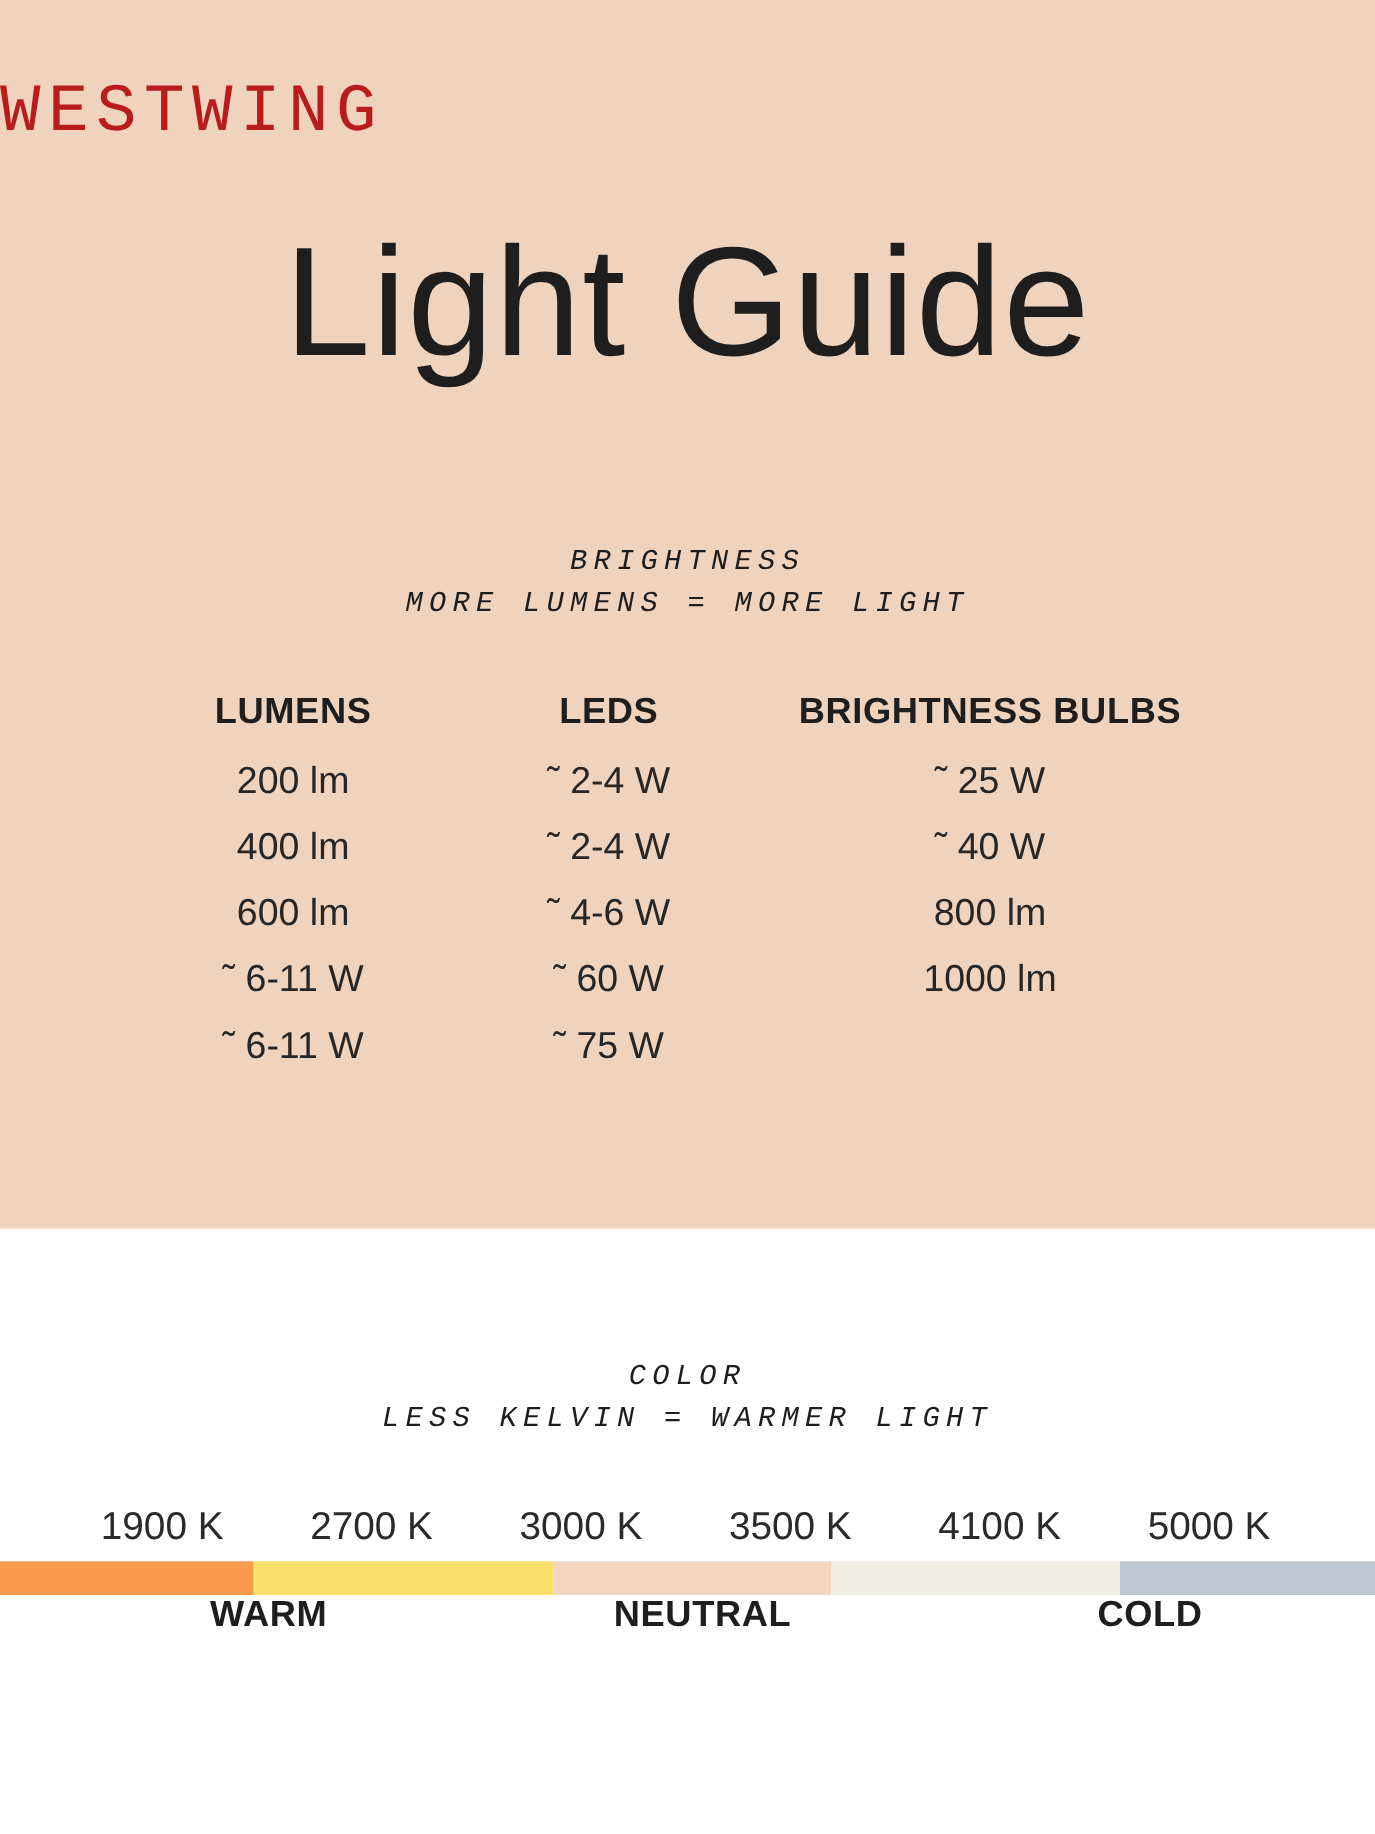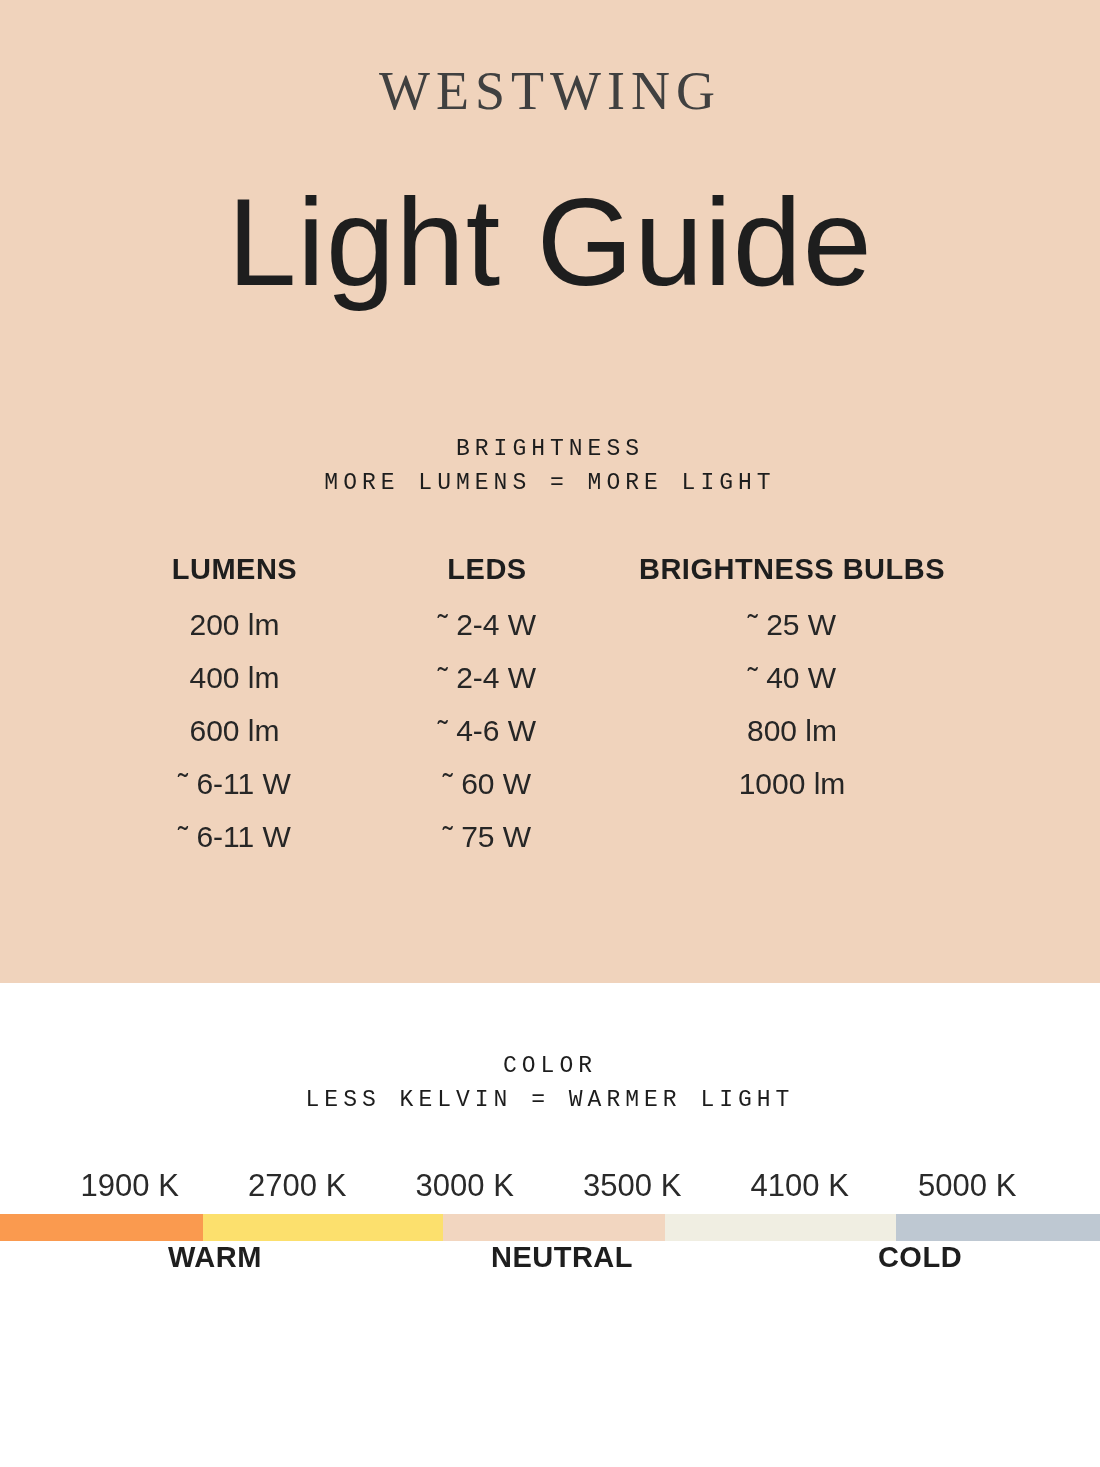--- a/index.html
+++ b/index.html
@@ -14,44 +14,45 @@
   .page { width: 1100px; height: 1467px; }
 
   
   .top {
     height: 983px;
     background: #F0D3BC;
     overflow: hidden;
   }
   .brand {
     padding-top: 64px;
-    text-align: center;
-    font-family: Liberation Serif, serif;
+    text-align: left;
+    font-family: Liberation Mono, monospace;
     font-size: 54px;
     font-weight: 500;
     letter-spacing: 6px;
-    color: #404040;
+    color: #b91c1c;
     line-height: 1;
   }
   .title {
     margin: 62px 0 0 0;
     text-align: center;
     font-size: 124px;
     font-weight: 400;
     letter-spacing: 1px;
     line-height: 1;
     color: #1e1e1e;
   }
   .mono-block {
     text-align: center;
     font-family: "Liberation Mono", "DejaVu Sans Mono", monospace;
     font-size: 23px;
     line-height: 34px;
     letter-spacing: 5px;
     color: #1d1d1d;
+    font-style: italic;
   }
   .top .mono-block { margin-top: 128px; }
 
   
   .lumens-table {
     margin: 54px 0 0 132px;
     width: 815px;
     display: grid;
     grid-template-columns: 205px 300px 310px;
   }
@@ -73,21 +74,21 @@
     color: #262626;
   }
 
   
   .bottom {
     height: 484px;
     background: #ffffff;
     position: relative;
     overflow: hidden;
   }
-  .bottom .mono-block { margin-top: 66px; }
+  .bottom .mono-block { margin-top: 101px; }
 
   .kelvin-row {
     margin: 52px 0 0 46px;
     width: 1005px;
     display: flex;
   }
   .kelvin-row .kelvin-label {
     flex: 1;
     text-align: center;
     font-size: 31px;

